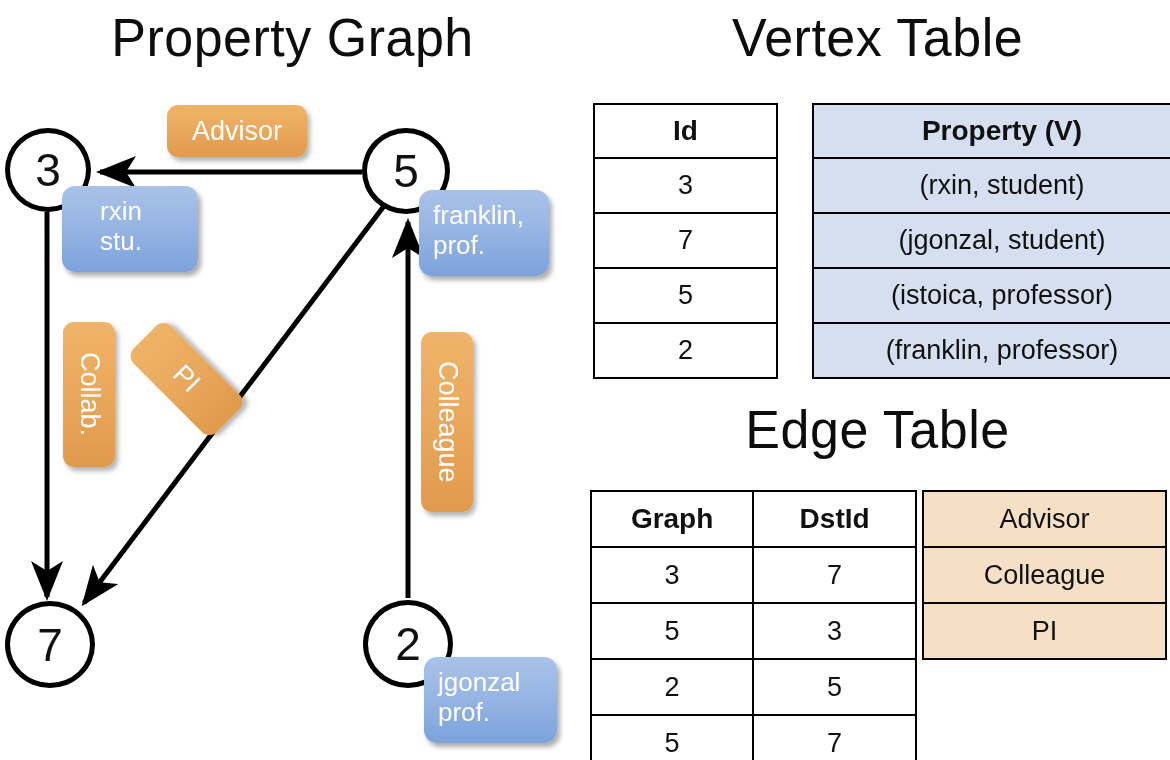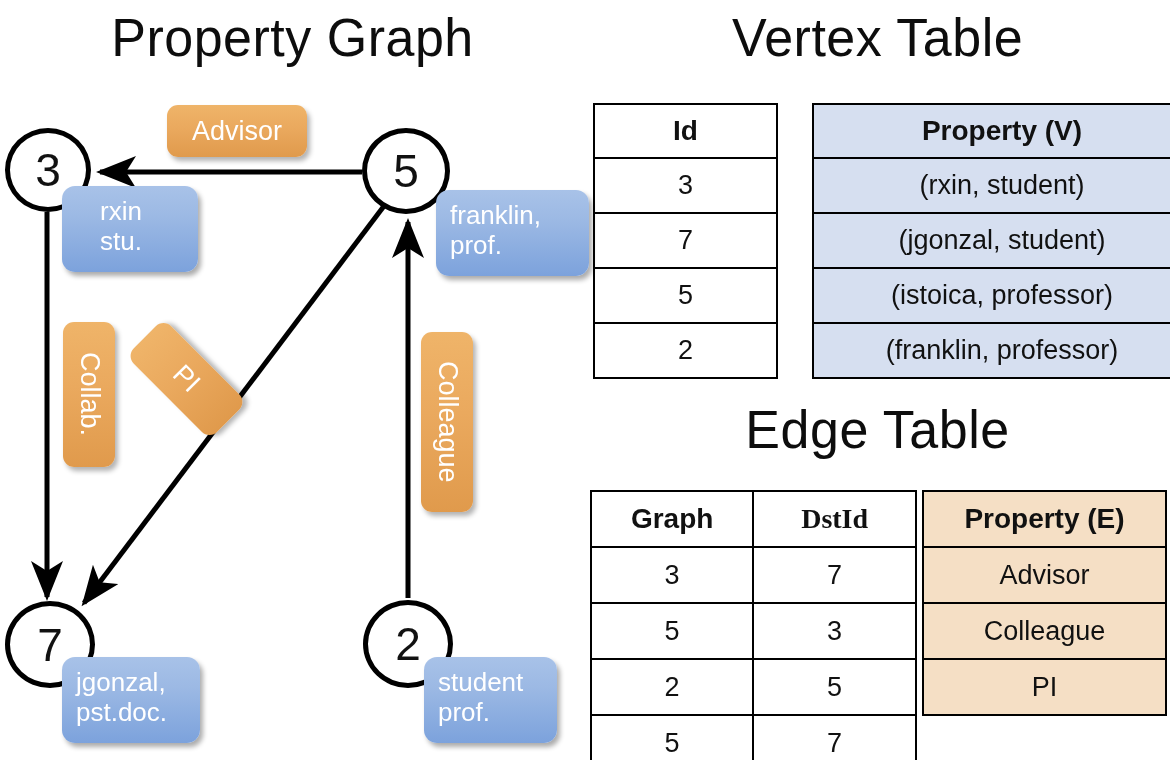--- a/index.html
+++ b/index.html
@@ -127,30 +127,26 @@
       <span>7</span>
     </div>
     <div class="node" style="left:363px;top:600px;width:90px;height:88px;">
       <span>2</span>
     </div>
 
     <div class="vprop" style="left:62px;top:186px;width:136px;height:86px;padding-left:38px;">
       <span>rxin</span>
       <span>stu.</span>
     </div>
-    <div class="vprop" style="left:436px;top:190px;width:153px;height:86px;">
+    <div class="vprop" style="left:419px;top:190px;width:130px;height:86px;">
       <span>franklin,</span>
       <span>prof.</span>
     </div>
-    <div class="vprop" style="left:62px;top:657px;width:138px;height:86px;">
-      <span>jgonzal,</span>
-      <span>pst.doc.</span>
-    </div>
     <div class="vprop" style="left:424px;top:657px;width:133px;height:86px;">
-      <span>student</span>
+      <span>jgonzal</span>
       <span>prof.</span>
     </div>
 
     <div class="eprop" style="left:167px;top:105px;width:140px;height:52px;">
       <span>Advisor</span>
     </div>
 
     <div class="eprop vert" style="left:63px;top:322px;width:52px;height:145px;">
       <span>Collab.</span>
     </div>
@@ -201,21 +197,21 @@
     <tr>
       <td class="fill-blue" style="height:53px;">(franklin, professor)</td>
     </tr>
   </tbody>
     </table>
 
   <table class="tbl" style="left:590px;top:490px;width:327px;">
     <tbody>
         <tr>
       <th class="white" style="width:163px;height:54px;">Graph</th>
-      <th class="white" style="width:164px;height:54px;font-family:Liberation Serif, serif;">DstId</th>
+      <th class="white" style="width:164px;height:54px;">DstId</th>
     </tr>
     <tr>
       <td class="white" style="height:54px;">3</td>
       <td class="white" style="height:54px;">7</td>
     </tr>
     <tr>
       <td class="white" style="height:54px;">5</td>
       <td class="white" style="height:54px;">3</td>
     </tr>
     <tr>
@@ -224,23 +220,20 @@
     </tr>
     <tr>
       <td class="white" style="height:54px;">5</td>
       <td class="white" style="height:54px;">7</td>
     </tr>
   </tbody>
     </table>
 
   <table class="tbl" style="left:922px;top:490px;width:245px;">
     <tbody>
-        <tr>
-      <th class="fill-orange" style="height:54px;">Property (E)</th>
-    </tr>
     <tr>
       <td class="fill-orange" style="height:54px;">Advisor</td>
     </tr>
     <tr>
       <td class="fill-orange" style="height:54px;">Colleague</td>
     </tr>
     <tr>
       <td class="fill-orange" style="height:54px;">PI</td>
     </tr>
   </tbody>

